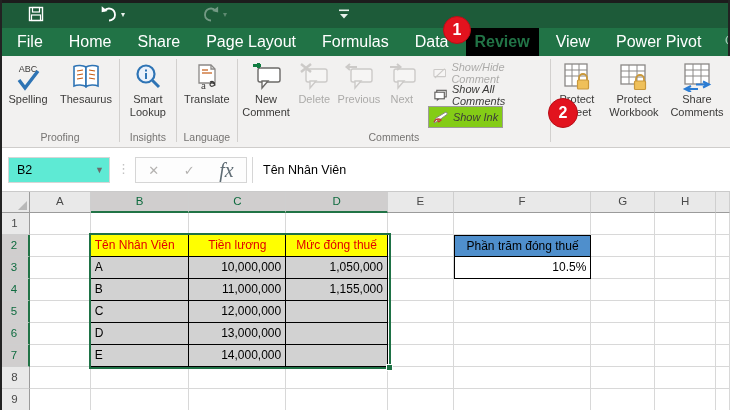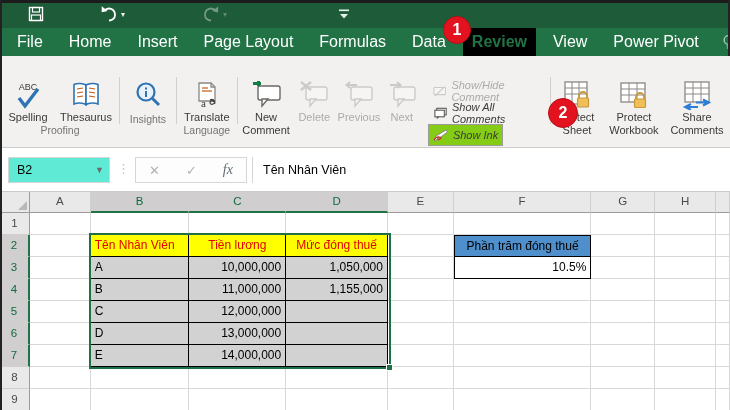--- a/index.html
+++ b/index.html
@@ -18,21 +18,21 @@
   .dim-caret { color:#5E8A71; }
 
   
   .tabrow { position:absolute; left:0; top:28px; width:730px; height:28px; background:#217346; display:flex; align-items:stretch; padding-left:8px; }
   .tab { padding:0 9px; display:flex; align-items:center; font-size:16px; color:#FFFFFF; margin-right:8px; white-space:nowrap; cursor:pointer; }
   .tab.active { background:#000000; color:#217346;font-weight:bold; }
   .tellme { display:flex; align-items:center; color:#BFD9CC; font-size:12px; white-space:nowrap; margin-left:6px; }
   .tellme svg { margin-right:5px; }
 
   
-  .ribbon { position:absolute; left:0; top:56px; width:730px; height:92px; background:#F2F1F0; border-bottom:1px solid #CFCDCB; display:flex; align-items:stretch; padding:18px 2px; }
+  .ribbon { position:absolute; left:0; top:56px; width:730px; height:92px; background:#F2F1F0; border-bottom:1px solid #CFCDCB; display:flex; align-items:stretch; padding:0 2px; }
   .rgroup { display:flex; flex-direction:column; height:100%; }
   .rbody { flex:1; display:flex; align-items:flex-start; padding-top:3px; }
   .rname { height:16px; font-size:10.5px; color:#767472; text-align:center; line-height:13px; }
   .rsep { width:1px; background:#D2D0CE; margin:3px 1px 5px; }
   .bigbtn { display:flex; flex-direction:column; align-items:center; padding-top:2px; cursor:pointer; }
   .bigbtn .bicon { height:32px; display:flex; align-items:center; justify-content:center; }
   .biglbl { font-size:11px; line-height:13px; text-align:center; color:#3B3A39; white-space:normal; }
   .dis { cursor:default; }
   .dis .biglbl { color:#ACABA9; }
   .smallcol { display:flex; flex-direction:column; margin-left:8px; padding-top:4px;font-style:italic; }
@@ -46,21 +46,21 @@
   #badge1 { left:443px; top:16px; width:28px; height:28px; }
   #badge2 { left:548px; top:98px; width:30px; height:30px; }
 
   
   .fbar { position:absolute; left:0; top:148px; width:730px; height:44px; background:#FFFFFF; border-bottom:1px solid #CACACA; }
   .namebox { position:absolute; left:8px; top:9px; width:102px; height:26px; border:1px solid #D6D6D6; background:#5eead4; display:flex; align-items:center; font-size:12.5px; color:#000; padding-left:8px; cursor:text; }
   .namebox .caret { margin-left:auto; margin-right:5px; color:#6B6B6B; font-size:9px; }
   .fdots { position:absolute; left:117px; top:13px; color:#C3C3C3; font-size:13px; }
   .fbtns { position:absolute; left:135px; top:9px; width:112px; height:26px; border:1px solid #D6D6D6; background:#FDFDFD; display:flex; align-items:center; justify-content:space-around; }
   .fbtn-x, .fbtn-check { color:#B4B2B0; font-size:13px; cursor:default; }
-  .fbtn-fx { font-family:"Liberation Serif","DejaVu Serif",serif; font-style:italic; font-size:14px; color:#5F6C74; cursor:pointer; }
+  .fbtn-fx { font-family:"Liberation Serif","DejaVu Serif",serif; font-style:italic; font-size:20px; color:#5F6C74; cursor:pointer; }
   .fcontent { position:absolute; left:252px; top:9px; right:0; height:26px; border-left:1px solid #D6D6D6; display:flex; align-items:center; padding-left:10px; font-size:12.5px; color:#000; cursor:text; }
 
   
   .grid { position:absolute; left:0; top:192px; width:730px; height:218px; overflow:hidden; background:#fff; }
   .g-row { display:flex; height:22px; }
   .g-hrow { display:flex; height:21px; }
   .g-corner { width:30px; background:#E9E9E9; border-right:1px solid #9B9B9B; border-bottom:1px solid #9B9B9B; position:relative; cursor:pointer; }
   .g-corner::after { content:""; position:absolute; right:2px; bottom:2px; border-style:solid; border-width:0 0 9px 9px; border-color:transparent transparent #B8B8B8 transparent; }
   .g-colhdr { background:#E9E9E9; border-right:1px solid #CFCFCF; border-bottom:1px solid #9B9B9B; text-align:center; font-size:11.5px; color:#4A4A4A; line-height:19px; cursor:pointer; }
   .g-colhdr.sel { background:#D0CECE; color:#0E6B3F; border-bottom:2px solid #217346; }
@@ -105,21 +105,21 @@
     <svg width="12" height="14" viewBox="0 0 12 14">
       <rect x="1" y="2.5" width="10" height="1.6" fill="#E8F2EC"></rect>
       <polygon points="2,7 10,7 6,11.5" fill="#E8F2EC"></polygon>
     </svg>
   </div>
 </div>
 
 <div class="tabrow">
   <div class="tab">File</div>
   <div class="tab">Home</div>
-  <div class="tab">Insert</div>
+  <div class="tab">Share</div>
   <div class="tab">Page Layout</div>
   <div class="tab">Formulas</div>
   <div class="tab">Data</div>
   <div class="tab active">Review</div>
   <div class="tab">View</div>
   <div class="tab">Power Pivot</div>
   <div class="tellme">
     <svg width="13" height="16" viewBox="0 0 13 16">
       <circle cx="6.5" cy="6" r="4.4" fill="none" stroke="#A8CEBB" stroke-width="1.3"></circle>
       <line x1="4.6" y1="12" x2="8.4" y2="12" stroke="#A8CEBB" stroke-width="1.2"></line>
@@ -170,20 +170,21 @@
     <div class="rbody">
       <div class="bigbtn" style="width:54px">
         <div class="bicon">
           <svg width="28" height="28" viewBox="0 0 28 28">
             <circle cx="12" cy="11" r="8.5" fill="#EAF1FB" stroke="#2E74B5" stroke-width="2.2"></circle>
             <line x1="18.5" y1="17.5" x2="25" y2="24" stroke="#2E74B5" stroke-width="3"></line>
             <rect x="11" y="6.5" width="2" height="2" fill="#2E74B5"></rect>
             <rect x="11" y="10" width="2" height="6" fill="#2E74B5"></rect>
           </svg>
         </div>
+        <div class="biglbl">Smart Lookup</div>
       </div>
     </div>
     <div class="rname">Insights</div>
   </div>
 
   <div class="rsep"></div>
 
   <div class="rgroup">
     <div class="rbody">
       <div class="bigbtn" style="width:58px">

